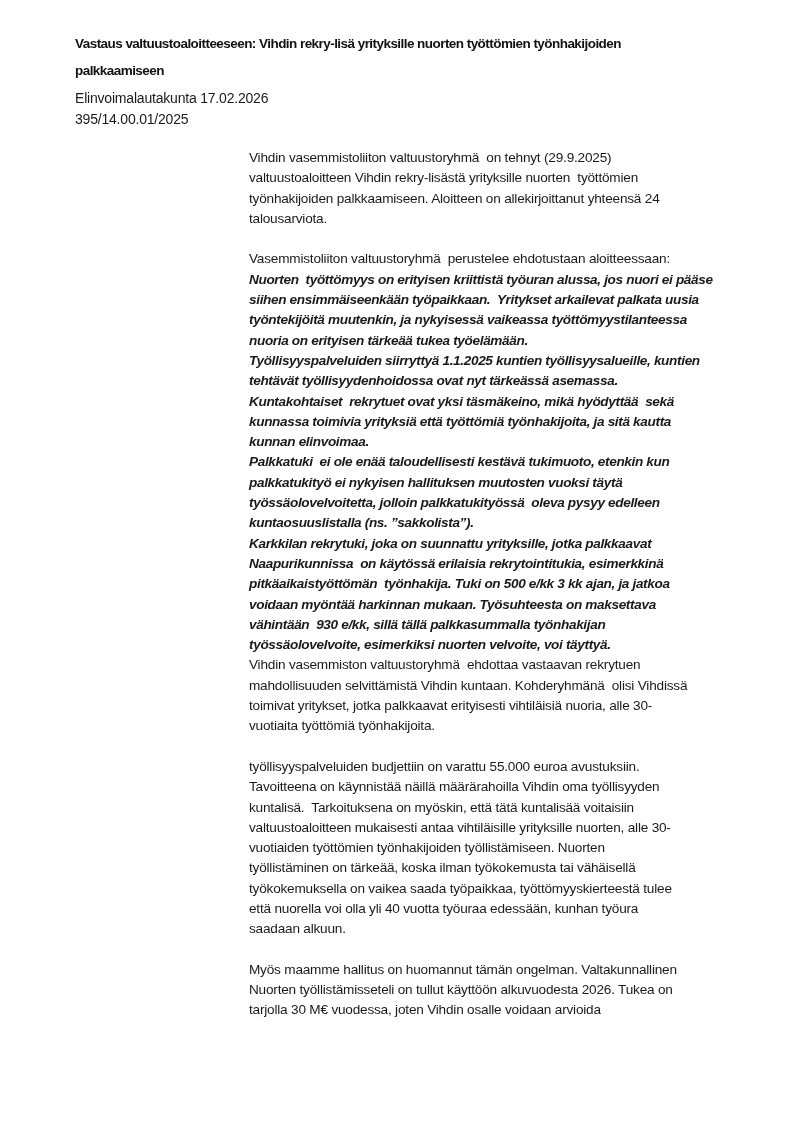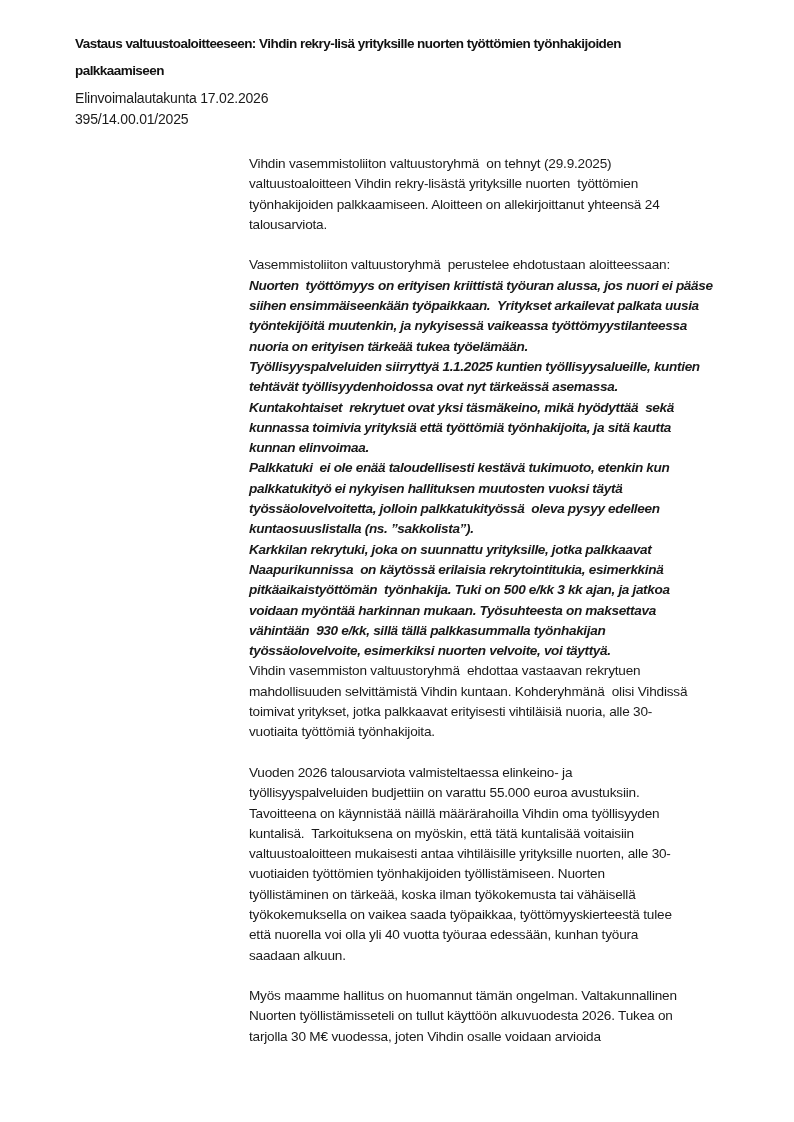--- a/index.html
+++ b/index.html
@@ -38,21 +38,21 @@
     font-size: 14px;
     line-height: 21px;
     letter-spacing: -0.2px;
   }
   .doc-meta .mline {
     white-space: pre;
   }
   .doc-body {
     position: absolute;
     left: 249px;
-    top: 154px;
+    top: 148px;
     width: 535px;
     font-size: 13.6px;
     line-height: 20.3px;
     letter-spacing: -0.2px;
   }
   .block { margin: 0; }
   .block.gap { margin-top: 20.3px; }
   .block.italic {
     font-style: italic;
     letter-spacing: -0.35px;
@@ -105,21 +105,20 @@
         <div class="line">vähintään  930 e/kk, sillä tällä palkkasummalla työnhakijan</div>
         <div class="line">työssäolovelvoite, esimerkiksi nuorten velvoite, voi täyttyä.</div>
       </div>
       <div class="block">
         <div class="line">Vihdin vasemmiston valtuustoryhmä  ehdottaa vastaavan rekrytuen</div>
         <div class="line">mahdollisuuden selvittämistä Vihdin kuntaan. Kohderyhmänä  olisi Vihdissä</div>
         <div class="line">toimivat yritykset, jotka palkkaavat erityisesti vihtiläisiä nuoria, alle 30-</div>
         <div class="line">vuotiaita työttömiä työnhakijoita.</div>
       </div>
       <div class="block gap">
-        <div class="line">Vuoden 2026 talousarviota valmisteltaessa elinkeino- ja</div>
         <div class="line">työllisyyspalveluiden budjettiin on varattu 55.000 euroa avustuksiin.</div>
         <div class="line">Tavoitteena on käynnistää näillä määrärahoilla Vihdin oma työllisyyden</div>
         <div class="line">kuntalisä.  Tarkoituksena on myöskin, että tätä kuntalisää voitaisiin</div>
         <div class="line">valtuustoaloitteen mukaisesti antaa vihtiläisille yrityksille nuorten, alle 30-</div>
         <div class="line">vuotiaiden työttömien työnhakijoiden työllistämiseen. Nuorten</div>
         <div class="line">työllistäminen on tärkeää, koska ilman työkokemusta tai vähäisellä</div>
         <div class="line">työkokemuksella on vaikea saada työpaikkaa, työttömyyskierteestä tulee</div>
         <div class="line">että nuorella voi olla yli 40 vuotta työuraa edessään, kunhan työura</div>
         <div class="line">saadaan alkuun.</div>
       </div>

